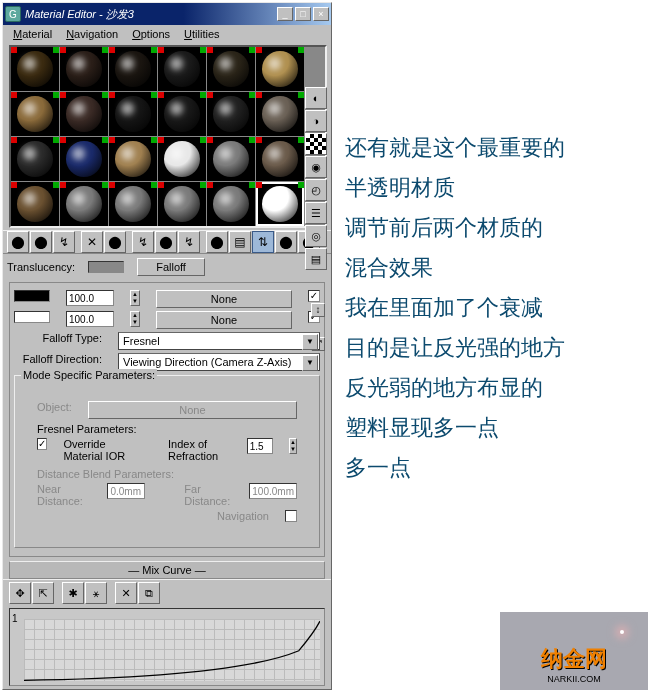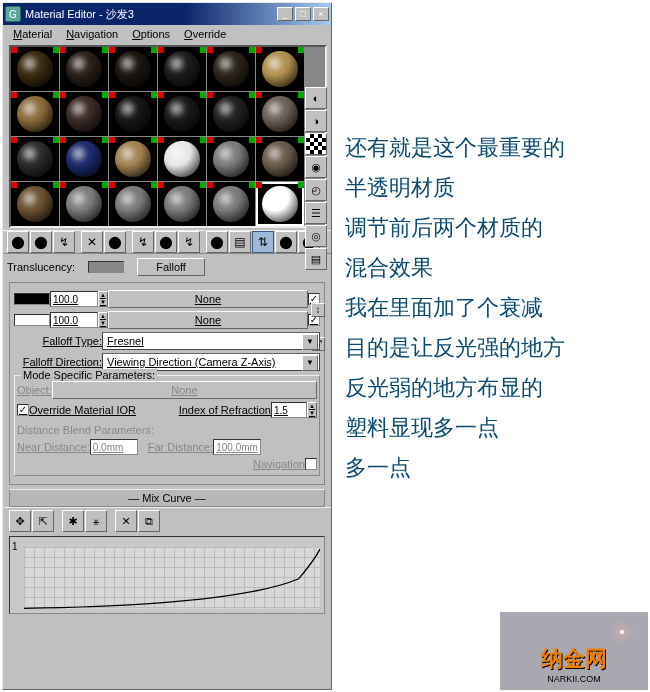--- a/index.html
+++ b/index.html
@@ -1,20 +1,20 @@
 <!DOCTYPE html>
 <html><head>
 <meta charset="utf-8">
 <style>
 * { box-sizing: border-box; margin: 0; padding: 0; }
 body { font-family: "MS Sans Serif", Tahoma, sans-serif; font-size: 11px; background: #fff; width: 650px; height: 692px; position: relative; overflow: hidden; }
 .main-window { position: absolute; left: 2px; top: 2px; width: 330px; height: 688px; background: #c0c0c0; border: 1px solid #666; border-top-color: #e8e8e8; border-left-color: #e8e8e8; }
 .titlebar { height: 22px; background: linear-gradient(to right, #0a246a 55%, #a6caf0); color: #fff; display: flex; align-items: center; padding: 0 2px; font-size: 11px; }
 .title-icon { width: 16px; height: 16px; background: #5da89e; border: 1px solid #2a6b60; border-radius: 2px; margin-right: 4px; display: flex; align-items: center; justify-content: center; font-size: 10px; color: #fff; }
-.title-text { flex: 1; }
+.title-text { flex: 1; font-style: italic; }
 .win-btns { display: flex; gap: 2px; }
 .win-btn { width: 16px; height: 14px; background: #c0c0c0; border: 1px solid #666; border-top-color: #fff; border-left-color: #fff; font-size: 9px; text-align: center; line-height: 12px; cursor: pointer; }
 .menubar { height: 18px; display: flex; align-items: center; padding: 0 4px; gap: 2px; font-size: 11px; }
 .menu-item { padding: 1px 6px; cursor: pointer; }
 .menu-item:first-letter { text-decoration: underline; }
 .mat-grid { display: grid; grid-template-columns: repeat(6, 48px); grid-template-rows: repeat(4, 44px); gap: 1px; background: #888; margin: 2px 4px 2px 6px; border: 2px solid #666; border-top-color: #555; border-left-color: #555; border-bottom-color: #eee; border-right-color: #eee; }
 .mat-cell { background: #000; position: relative; overflow: hidden; }
 .mat-cell.selected { outline: 2px solid #fff; outline-offset: -2px; }
 .sphere { position: absolute; top: 50%; left: 50%; width: 36px; height: 36px; border-radius: 50%; transform: translate(-50%, -50%); }
 .sphere::after { content: ''; position: absolute; top: 18%; left: 18%; width: 35%; height: 35%; border-radius: 50%; background: rgba(255,255,255,0.6); filter: blur(3px); }
@@ -31,27 +31,27 @@
 .tool-sep { width: 4px; }
 .name-row { padding: 4px; display: flex; align-items: center; gap: 13px; }
 .swatch { width: 36px; height: 12px; border: 1px inset #888; cursor: pointer; }
 .swatch.black { background: #000; }
 .swatch.white { background: #fff; }
 .dropdown { flex: 1; height: 18px; background: #fff; border: 1px solid #444; border-top-color: #666; display: flex; align-items: center; padding: 0 4px; font-size: 11px; position: relative; }
 .dropdown::after { content: '▼'; position: absolute; right: 1px; top: 1px; width: 14px; height: 14px; background: #c0c0c0; border: 1px solid #666; border-top-color: #fff; border-left-color: #fff; text-align: center; font-size: 8px; line-height: 14px; }
 .btn3d { height: 18px; background: #c0c0c0; border: 1px solid #666; border-top-color: #fff; border-left-color: #fff; padding: 0 8px; font-size: 11px; cursor: pointer; }
 .panel { margin: 2px 6px; }
 .panel-body { background: #c0c0c0; border: 1px solid #888; padding: 4px; }
-.param-row { display: flex; align-items: center; gap: 0; margin: 3px 0; text-decoration: underline; }
+.param-row { display: flex; align-items: flex-start; gap: 16px; margin: 3px 0; }
 .spinner { width: 48px; height: 16px; background: #fff; border: 1px inset #888; padding: 0 2px; font-size: 10px; display: flex; align-items: center; }
 .spinner-arrows { width: 10px; height: 16px; background: #c0c0c0; border: 1px solid #666; border-top-color: #fff; border-left-color: #fff; display: flex; flex-direction: column; }
 .spinner-arrows span { flex: 1; font-size: 6px; text-align: center; line-height: 7px; }
 .none-btn { flex: 1; height: 18px; background: #c0c0c0; border: 1px solid #666; border-top-color: #fff; border-left-color: #fff; text-align: center; line-height: 16px; cursor: pointer; font-size: 11px; }
 .checkbox { width: 12px; height: 12px; background: #fff; border: 1px inset #888; text-align: center; font-size: 10px; line-height: 10px; cursor: pointer; }
-.fieldset { border: 1px solid #888; border-top-color: #eee; border-left-color: #eee; padding: 2px; margin: 4px 0; position: relative; }
+.fieldset { border: 1px solid #888; border-top-color: #eee; border-left-color: #eee; padding: 22px; margin: 4px 0; position: relative; }
 .fieldset-label { position: absolute; top: -7px; left: 6px; background: #c0c0c0; padding: 0 2px; font-size: 11px; }
 .lbl { font-size: 11px; }
 .disabled { color: #888; }
 .rollout-header { height: 18px; background: #b8b8b8; border: 1px solid #888; border-top-color: #eee; text-align: center; line-height: 16px; font-size: 11px; margin: 4px 6px 0; cursor: pointer; }
 .curve-toolbar { display: flex; gap: 1px; padding: 2px 6px; border-top: 1px solid #eee; }
 .curve-btn { width: 22px; height: 22px; background: #c0c0c0; border: 1px solid #666; border-top-color: #fff; border-left-color: #fff; cursor: pointer; font-size: 11px; text-align: center; line-height: 20px; }
 .curve-area { margin: 2px 6px; height: 78px; background: #c8c8c8; border: 1px inset #888; position: relative; overflow: hidden; }
 .curve-area .grid { position: absolute; inset: 10px 4px 4px 14px; background: #d8d8d8; background-image: repeating-linear-gradient(to right, #bbb 0 1px, transparent 1px 10px), repeating-linear-gradient(to bottom, #bbb 0 1px, transparent 1px 10px); }
 .curve-area .ylabel { position: absolute; left: 2px; top: 4px; font-size: 10px; }
 .curve-svg { position: absolute; inset: 10px 4px 4px 14px; }
@@ -73,21 +73,21 @@
       <div class="win-btn">_</div>
       <div class="win-btn">□</div>
       <div class="win-btn">×</div>
     </div>
   </div>
 
   <div class="menubar">
     <span class="menu-item">Material</span>
     <span class="menu-item">Navigation</span>
     <span class="menu-item">Options</span>
-    <span class="menu-item">Override</span>
+    <span class="menu-item">Utilities</span>
   </div>
 
   <div style="position:relative;">
     <div class="mat-grid" id="mat-grid">
         <div class="mat-cell">
           <div class="mat-corners"></div>
           <div class="sphere" style="background: radial-gradient(circle at 35% 30%, rgb(58, 42, 16) 0%, rgb(58, 42, 16) 40%, rgb(0, 0, 0) 100%);"></div>
         </div>
         <div class="mat-cell">
           <div class="mat-corners"></div>
@@ -257,20 +257,21 @@
             <span>Viewing Direction (Camera Z-Axis)</span>
           </div>
       </div>
 
       <div class="fieldset">
         <span class="fieldset-label">Mode Specific Parameters:</span>
         <div class="param-row disabled">
           <span class="lbl">Object:</span>
           <div class="none-btn disabled">None</div>
         </div>
+        <div class="lbl" style="margin-top:4px">Fresnel Parameters:</div>
         <div class="param-row">
           <div class="checkbox">✓</div>
           <span class="lbl">Override Material IOR</span>
           <span style="flex:1"></span>
           <span class="lbl">Index of Refraction</span>
           <div class="spinner" style="width:36px">1.5</div>
           <div class="spinner-arrows">
               <span>▲</span>
               <span>▼</span>
             </div>

